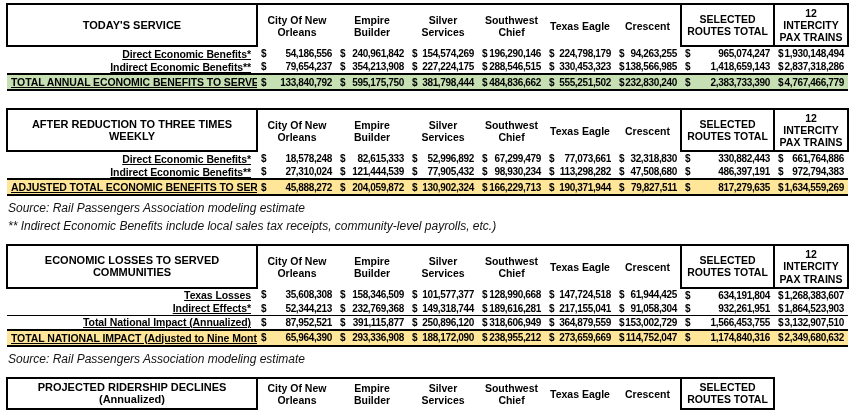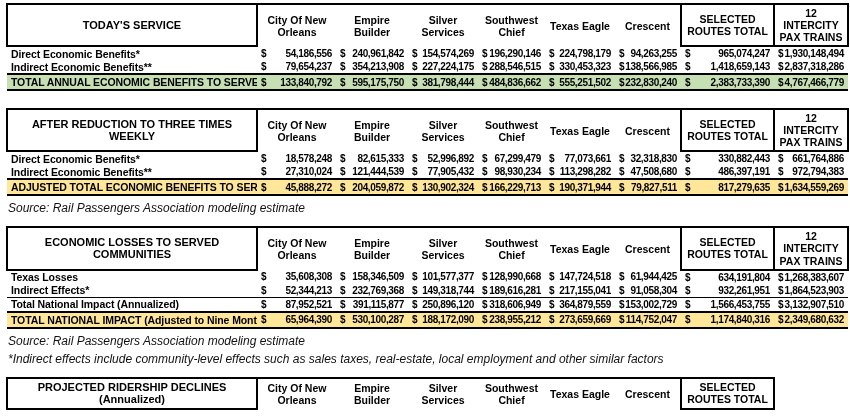--- a/index.html
+++ b/index.html
@@ -40,22 +40,23 @@
     border-bottom:2.5px solid #000;
   }
   th.boxed{border:2.5px solid #000;}
 
   td{
     font-size:10px;font-weight:bold;height:13px;
     padding:0 4px 0 4px;vertical-align:middle;
     white-space:nowrap;overflow:hidden;
   }
   td.label{
-    font-size:10.5px;padding-right:6px;
+    font-size:10.5px;text-align:right;padding-right:6px;
     letter-spacing:-0.1px;
+    text-decoration:underline;
   }
   .acct{display:flex;justify-content:space-between;align-items:baseline;}
   .acct .cur{flex:0 0 auto;}
   .acct .val{flex:0 0 auto;letter-spacing:-0.35px;}
 
   tr.rule-thin td{border-bottom:1px solid #000;}
   tr.rule-medium td{border-bottom:2px solid #000;margin-top:12px;}
   tr.total td{border-bottom:2.5px solid #000;height:14px;}
 
   .notes{margin:3px 0 0 2px;}
@@ -425,20 +426,21 @@
             <div class="acct">
               <span class="cur">$</span>
               <span class="val">1,634,559,269</span>
             </div>
           </td>
         </tr>
       </tbody>
     </table>
     <div class="notes">
       <div class="note">Source: Rail Passengers Association modeling estimate</div>
+      <div class="note">** Indirect Economic Benefits include local sales tax receipts, community-level payrolls, etc.)</div>
     </div>
     <table class="t-main sec-gap-md">
       <colgroup>
         <col class="c-label">
         <col class="c-0">
         <col class="c-1">
         <col class="c-2">
         <col class="c-3">
         <col class="c-4">
         <col class="c-5">
@@ -616,21 +618,21 @@
           <td class="label">TOTAL NATIONAL IMPACT (Adjusted to Nine Months)</td>
           <td class="num">
             <div class="acct">
               <span class="cur">$</span>
               <span class="val">65,964,390</span>
             </div>
           </td>
           <td class="num">
             <div class="acct">
               <span class="cur">$</span>
-              <span class="val">530,100,287</span>
+              <span class="val">293,336,908</span>
             </div>
           </td>
           <td class="num">
             <div class="acct">
               <span class="cur">$</span>
               <span class="val">188,172,090</span>
             </div>
           </td>
           <td class="num">
             <div class="acct">
@@ -660,21 +662,20 @@
             <div class="acct">
               <span class="cur">$</span>
               <span class="val">2,349,680,632</span>
             </div>
           </td>
         </tr>
       </tbody>
     </table>
     <div class="notes">
       <div class="note">Source: Rail Passengers Association modeling estimate</div>
-      <div class="note">*Indirect effects include community-level effects such as sales taxes, real-estate, local employment and other similar factors</div>
     </div>
     <table class="t-short sec-gap-md">
       <colgroup>
         <col class="c-label">
         <col class="c-0">
         <col class="c-1">
         <col class="c-2">
         <col class="c-3">
         <col class="c-4">
         <col class="c-5">

